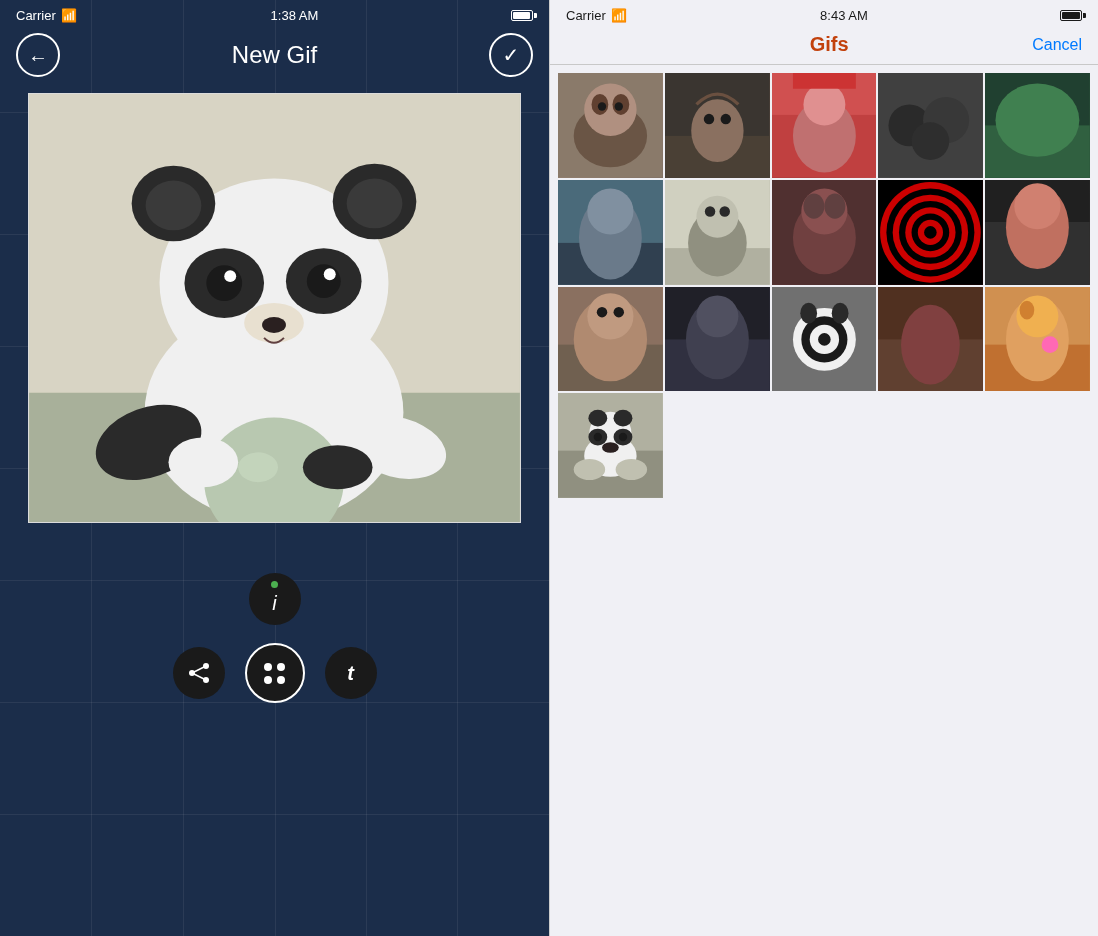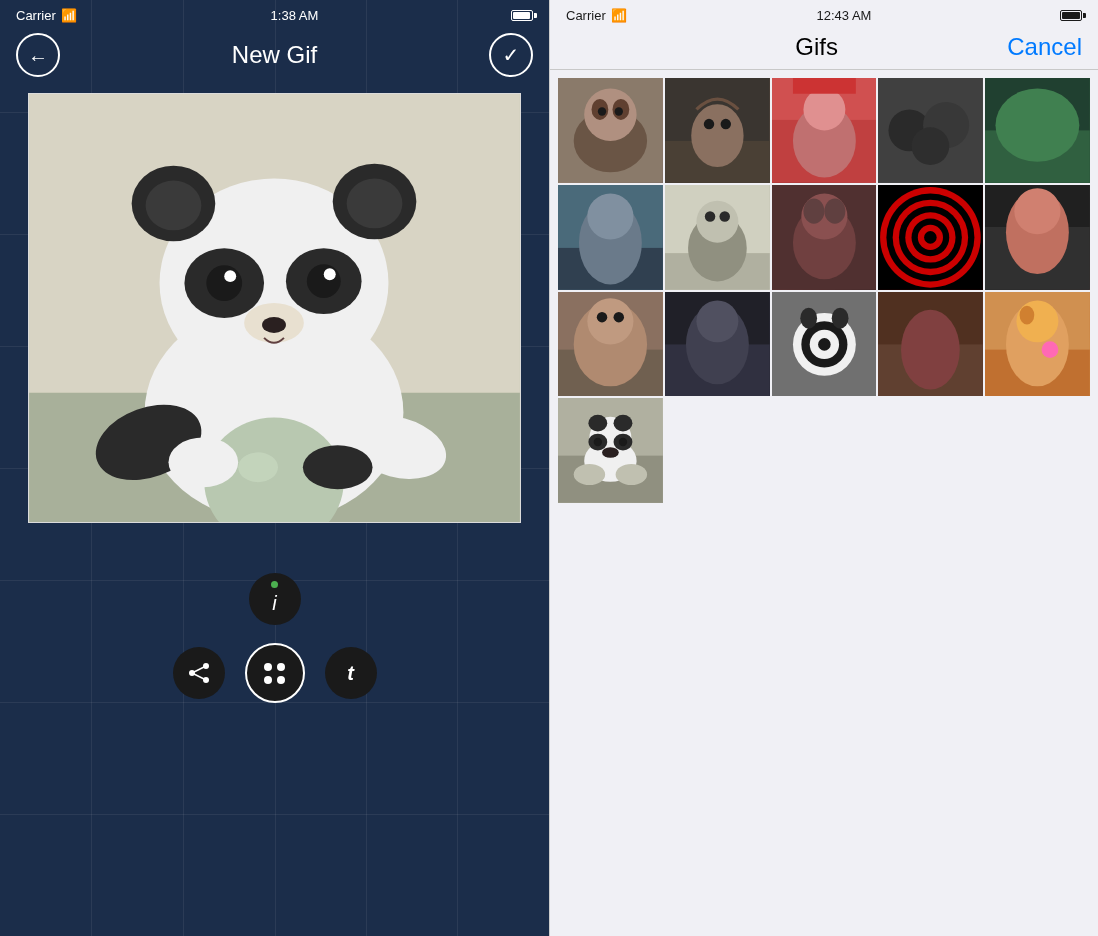--- a/index.html
+++ b/index.html
@@ -246,27 +246,27 @@
     }
     .right-nav-bar {
       display: flex;
       justify-content: space-between;
       align-items: center;
       padding: 6px 16px 8px;
       background: #f0f0f5;
       border-bottom: 1px solid #c8c8c8;
     }
     .right-nav-title {
-      font-size: 24px;
-      font-weight: 400;
-      color: #000000;
+      font-size: 20px;
+      font-weight: 700;
+      color: #c2410c;
     }
     .cancel-btn {
       color: #007AFF;
-      font-size: 24px;
+      font-size: 16px;
       cursor: pointer;
       background: none;
       border: none;
     }
     .nav-placeholder { width: 60px; }
 
     .gif-grid {
       display: grid;
       grid-template-columns: repeat(5, 1fr);
       gap: 2px;
@@ -425,21 +425,21 @@
     </div>
   </div>
 
   <div class="right-screen">
 
     <div class="right-status-bar">
       <div class="right-status-left">
         <span>Carrier</span>
         <span>📶</span>
       </div>
-      <span>12:43 AM</span>
+      <span>8:43 AM</span>
       <div class="right-status-right">
         <div class="right-battery-fill"></div>
         <div class="right-battery-tip"></div>
       </div>
     </div>
 
     <div class="right-nav-bar">
       <div class="nav-placeholder"></div>
       <span class="right-nav-title">Gifs</span>
       <button class="cancel-btn">Cancel</button>

